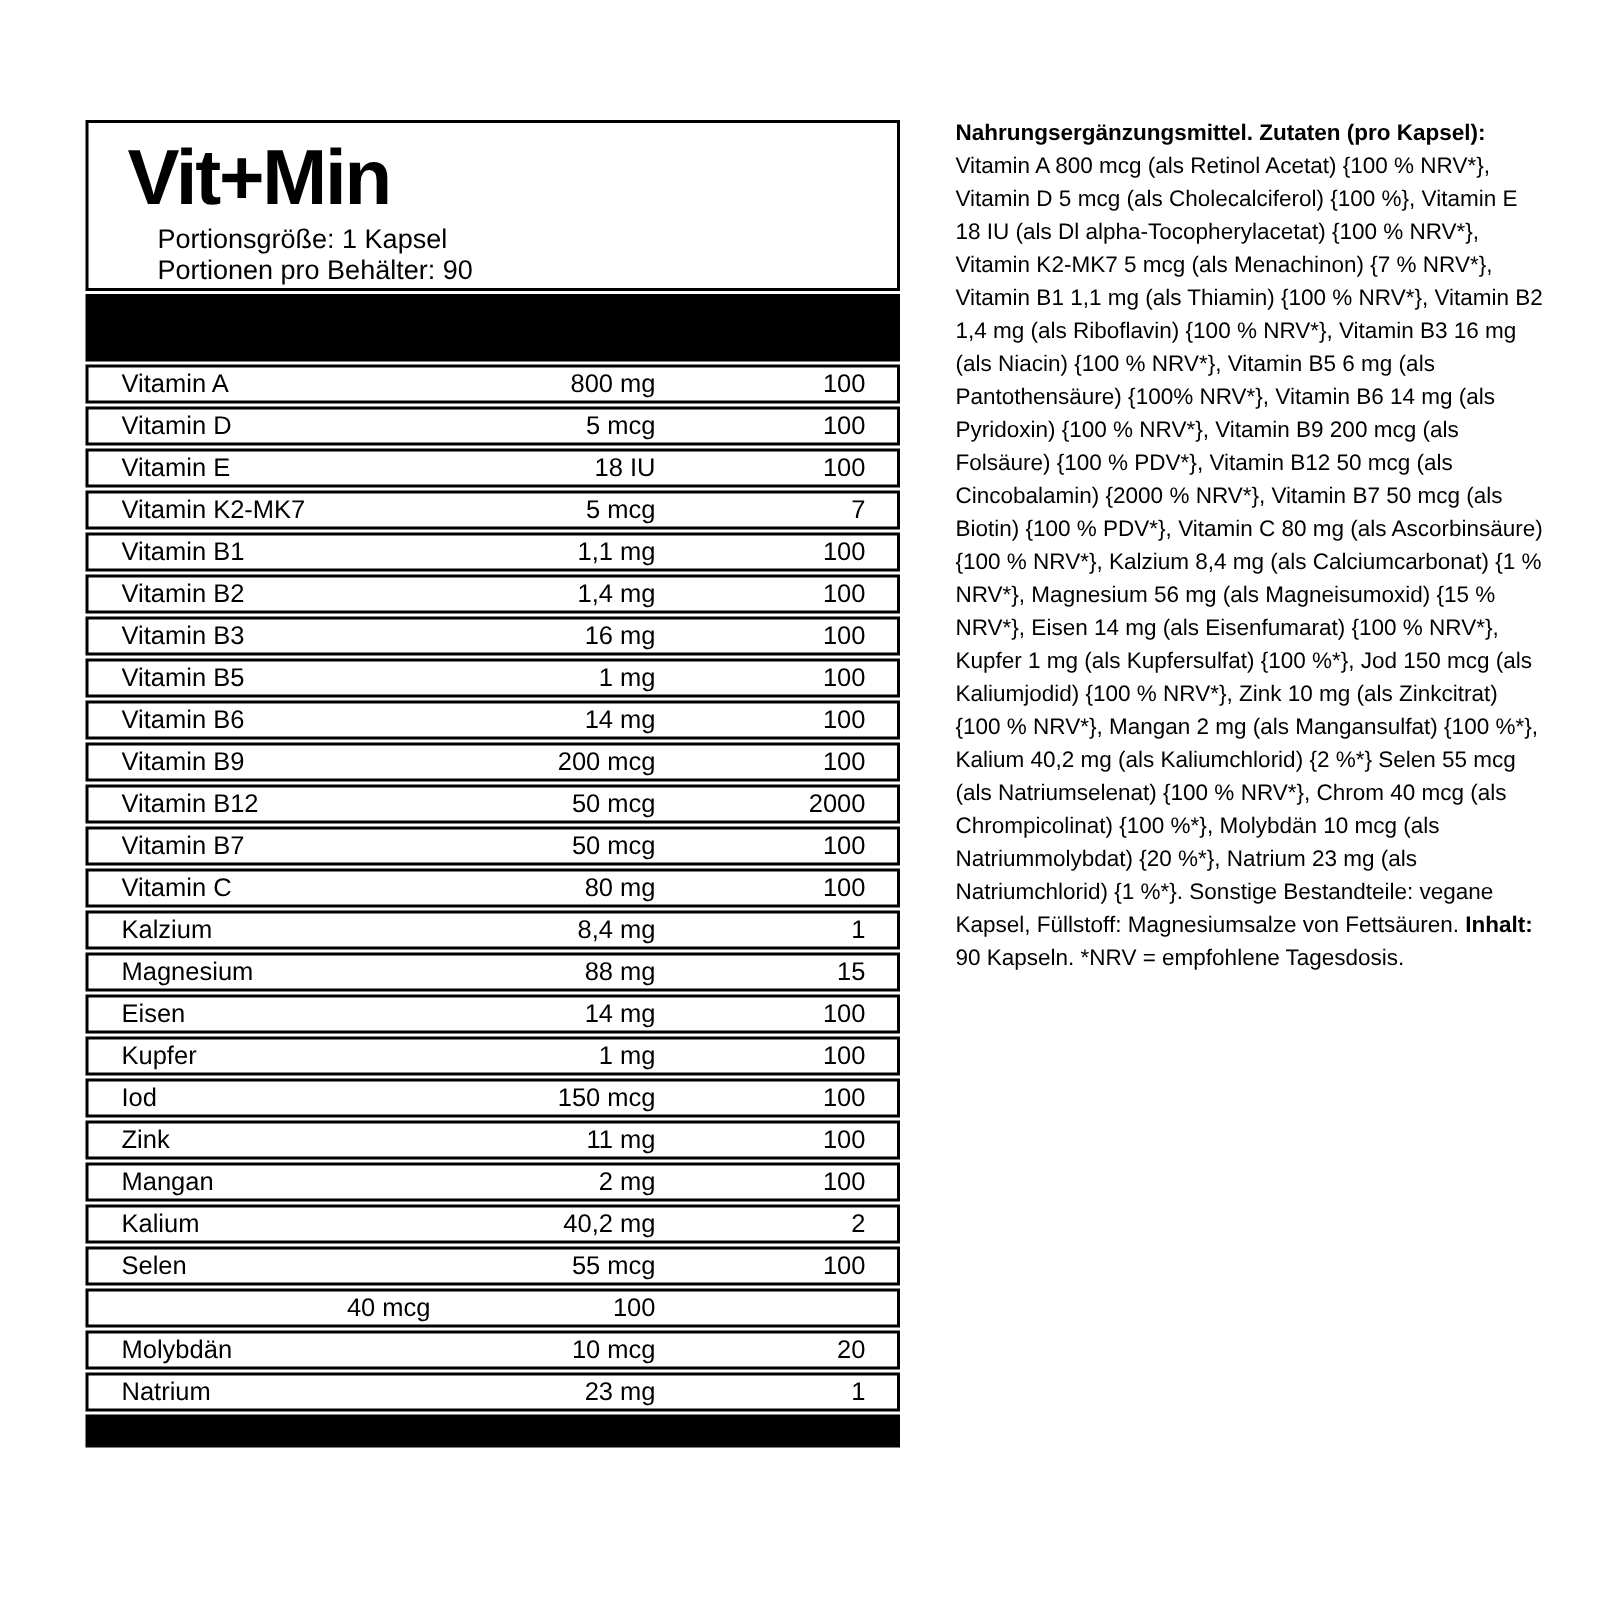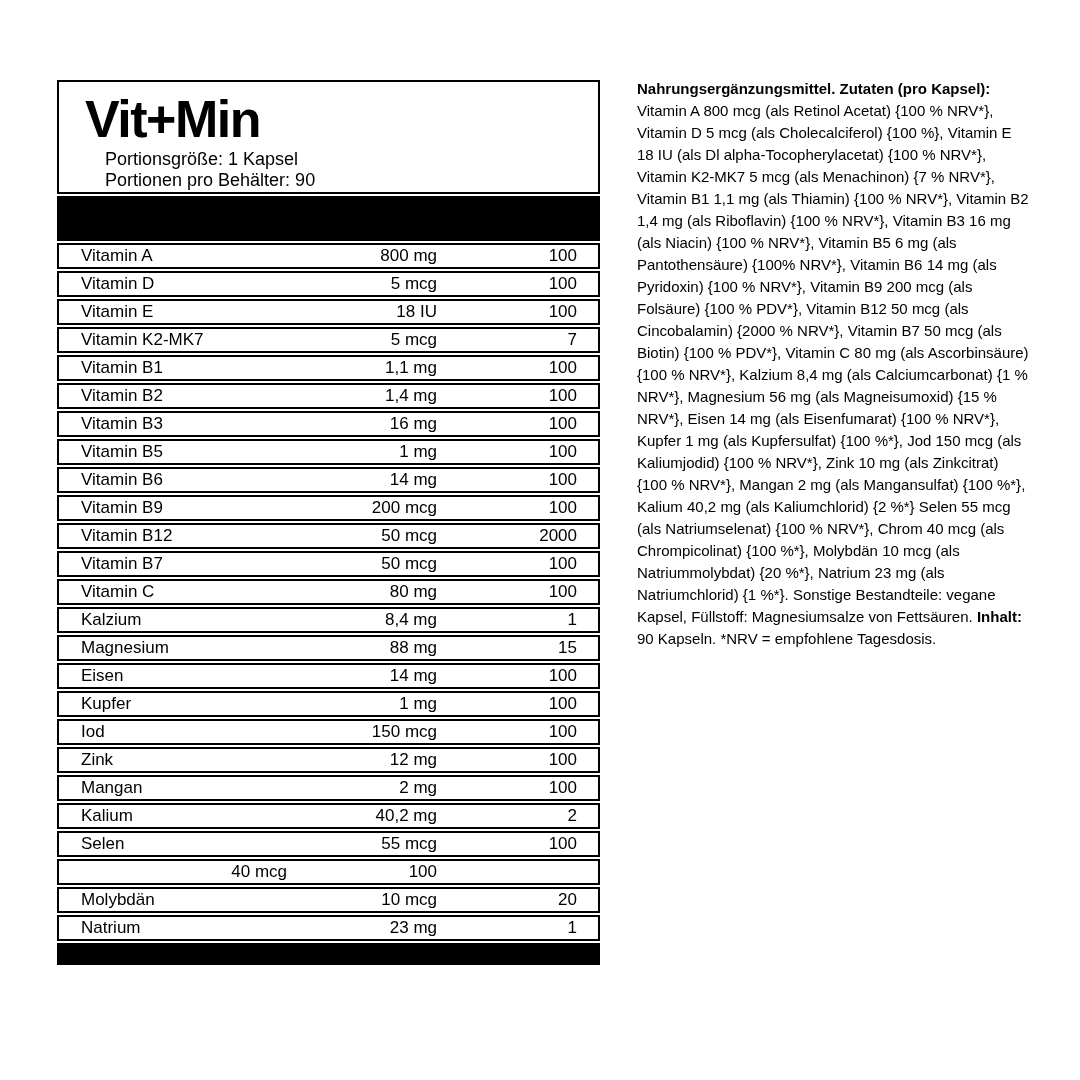--- a/index.html
+++ b/index.html
@@ -195,21 +195,21 @@
           <div class="cell-amount">1 mg</div>
           <div class="cell-nrv">100</div>
         </div>
         <div class="row grid-cols">
           <div class="cell-name">Iod</div>
           <div class="cell-amount">150 mcg</div>
           <div class="cell-nrv">100</div>
         </div>
         <div class="row grid-cols">
           <div class="cell-name">Zink</div>
-          <div class="cell-amount">12 mg</div>
+          <div class="cell-amount">11 mg</div>
           <div class="cell-nrv">100</div>
         </div>
         <div class="row grid-cols">
           <div class="cell-name">Mangan</div>
           <div class="cell-amount">2 mg</div>
           <div class="cell-nrv">100</div>
         </div>
         <div class="row grid-cols">
           <div class="cell-name">Kalium</div>
           <div class="cell-amount">40,2 mg</div>

